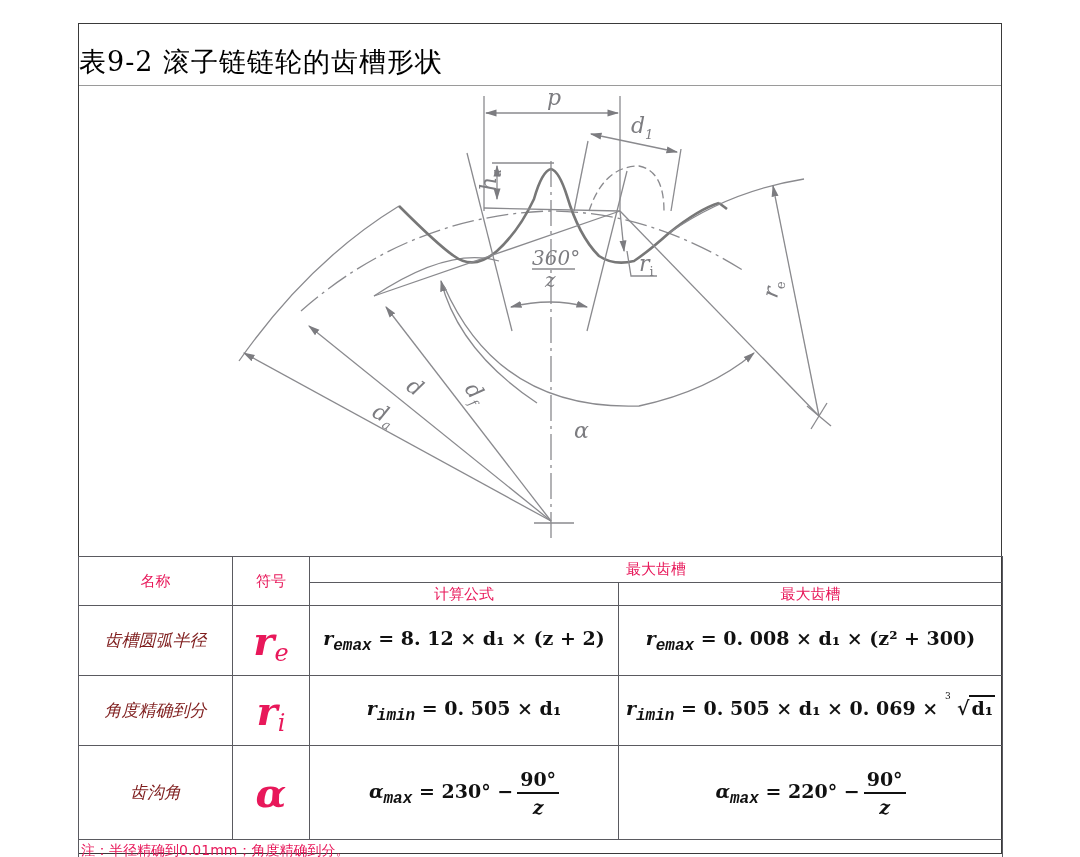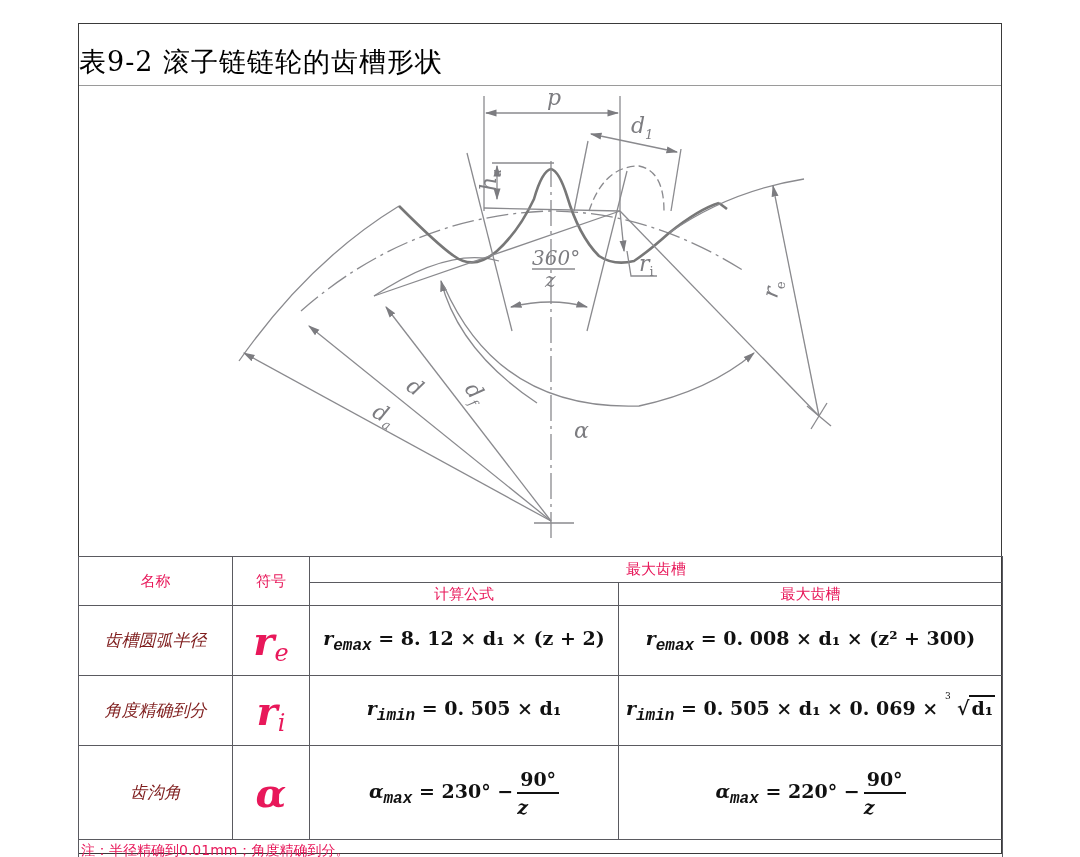--- a/index.html
+++ b/index.html
@@ -19,21 +19,21 @@
   table.spec td { border: 1px solid #5a5a60; padding: 0; text-align: center;
                   vertical-align: middle; }
   .hdr { font-family: "DejaVu Sans", sans-serif; font-size: 15px; color: #e8185a; }
   .name { font-family: "DejaVu Sans", sans-serif; font-size: 17px; color: #7f1d1d; font-style: italic; }
   .sym { font-family: "DejaVu Serif", serif; font-style: italic; font-weight: bold;
          color: #e8185a; font-size: 40px; }
   .sym sub { font-size: 24px; font-weight: normal; position: relative; top: 6px; vertical-align: baseline; }
   .fx { font-family: "DejaVu Serif", serif; font-size: 19px; color: #111; font-weight: bold; }
   .fx i { font-style: italic; }
   .fx sub { font-size: 16px; font-style: italic; font-weight: bold; font-family: Liberation Mono, monospace; }
-  .frac { display: inline-block; vertical-align: middle; text-align: left; margin-left: 4px; }
+  .frac { display: inline-block; vertical-align: middle; text-align: center; margin-left: 4px; }
   .frac .num { display: block; border-bottom: 2px solid #111; padding: 0 3px 2px; }
   .frac .den { display: block; padding-top: 2px; font-style: italic; }
   .root { display: inline-block; position: relative; padding-left: 12px; }
   .root .idx { position: absolute; left: 0; top: -6px; font-size: 9px; font-weight: normal; }
   .root .rad { border-top: 2px solid #111; padding: 0 2px; }
   .note { font-family: "DejaVu Sans", sans-serif; font-size: 14px; color: #e8185a;
           text-align: left !important; padding-left: 2px !important; margin-top: 38px; }
 </style>
 </head>
 <body>

